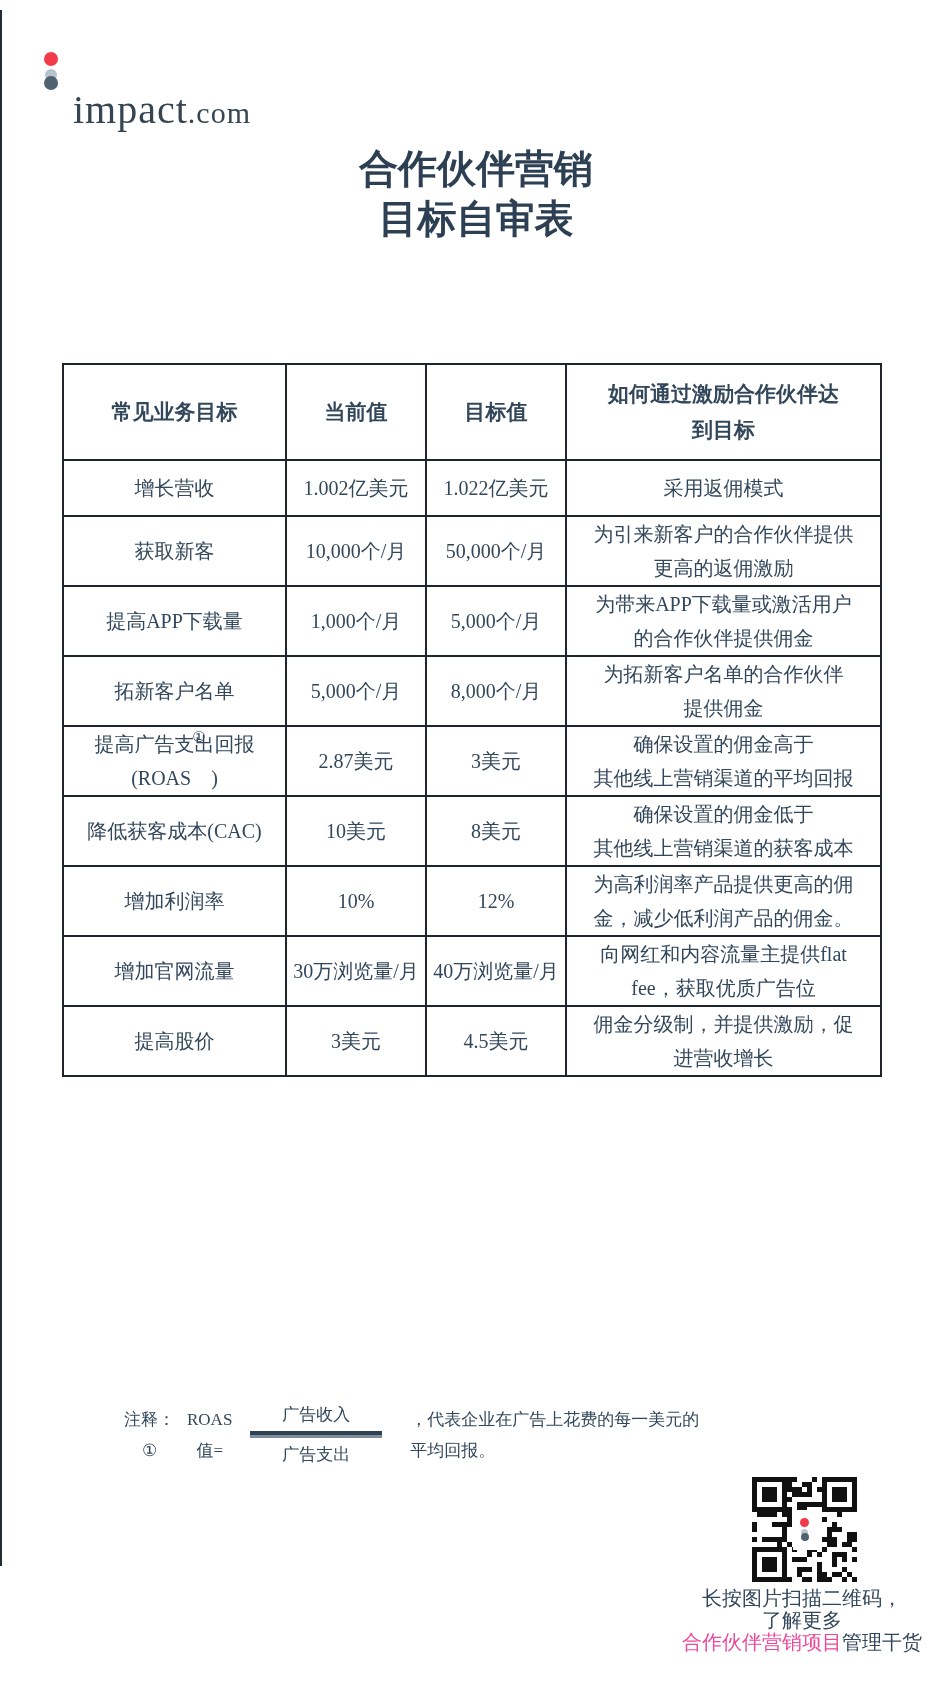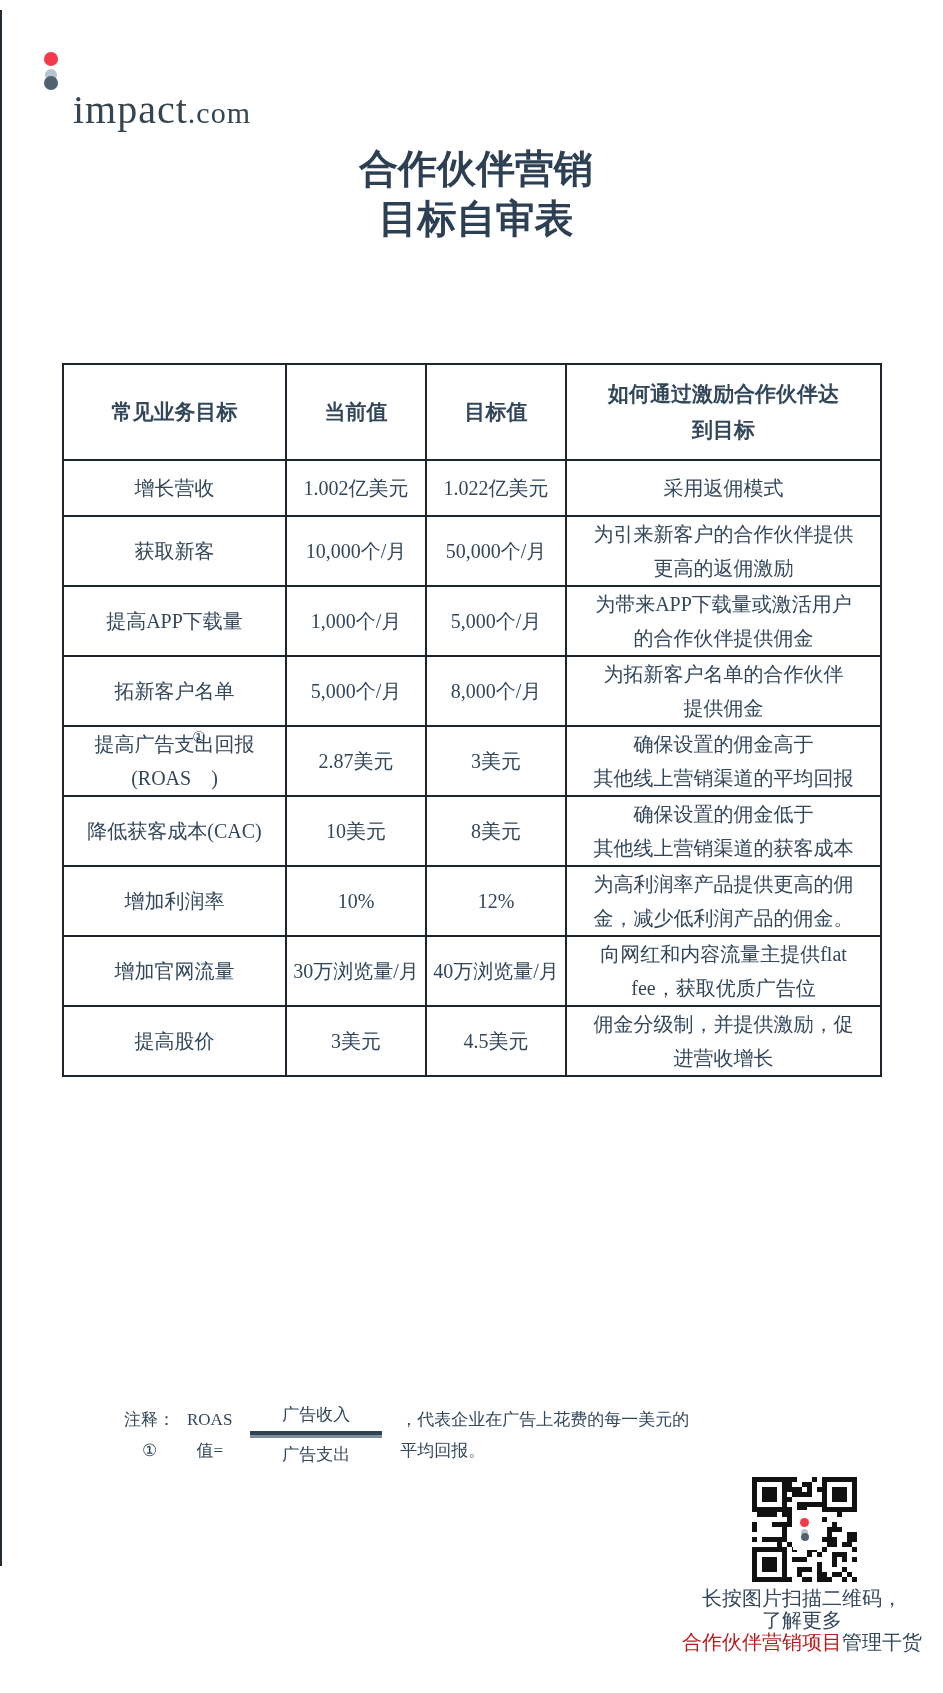--- a/index.html
+++ b/index.html
@@ -46,38 +46,38 @@
 
   
   .footnote { position:absolute; left:124px; top:1403px; display:flex; align-items:center; color:#33475b; font-size:17px; }
   .fn-col { text-align:center; line-height:31px; white-space:pre-line; }
   .fn-roas { margin-left:12px; }
   .fn-frac { margin-left:18px; width:132px; text-align:center; }
   .frac-top { line-height:24px; padding-bottom:4px; }
   .frac-line  { height:4px; background:#2e4254; }
   .frac-line2 { height:3px; background:#7f8c99; margin-bottom:5px; }
   .frac-bottom { line-height:24px; }
-  .fn-desc { margin-left:18px; text-align:left; line-height:31px; white-space:pre-line; }
+  .fn-desc { margin-left:28px; text-align:left; line-height:31px; white-space:pre-line; }
 
   
   .qr { position:absolute; left:752px; top:1477px; width:105px; height:105px; }
   .qr svg { display:block; }
   .qr-logo {
     position:absolute; left:50%; top:50%; transform:translate(-50%,-50%);
     width:24px; height:40px; background:#ffffff;
     display:flex; flex-direction:column; align-items:center; justify-content:center;
   }
   .qr-dot-red   { width:9px; height:9px; border-radius:50%; background:#f23a4a; }
   .qr-dot-light { width:7px; height:7px; border-radius:50%; background:#b7c3cd; margin-top:2px; }
   .qr-dot-dark  { width:8px; height:8px; border-radius:50%; background:#50616f; margin-top:-3px; }
   .qr-caption {
     position:absolute; left:622px; top:1587px; width:360px; text-align:center;
     font-size:20px; line-height:22px; color:#33475b;
   }
-  .caption-red { color:#b91c1c; }
+  .caption-red { color:#ec4899; }
 </style>
 </head>
 <body>
 
 <div class="page">
 
   <div class="left-rule"></div>
 
   <div class="logo">
     <div class="logo-dots">

